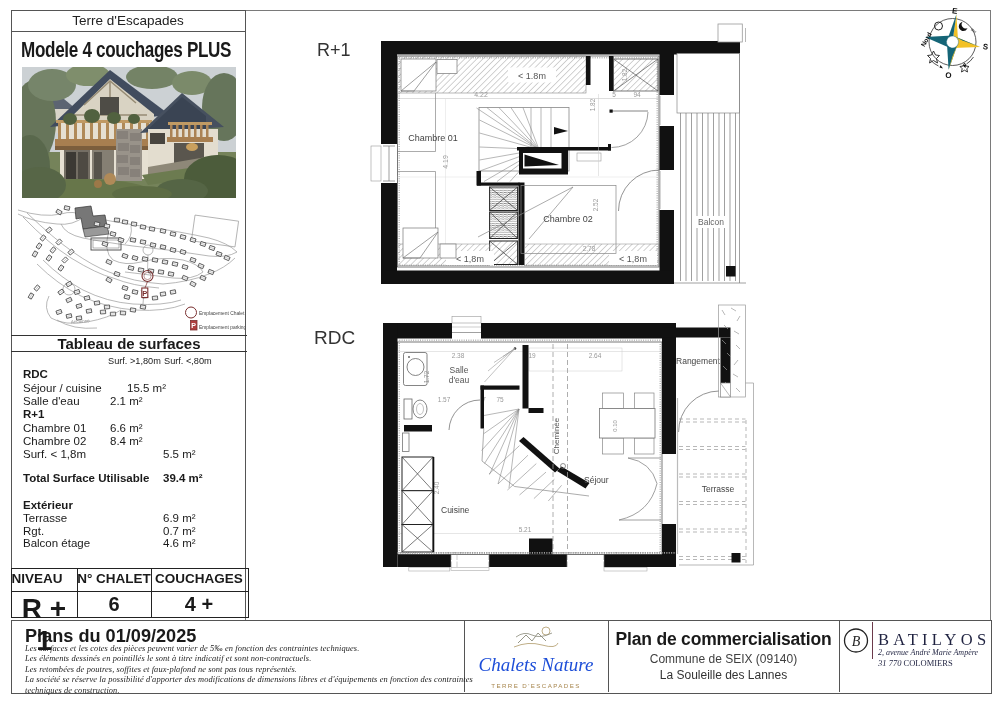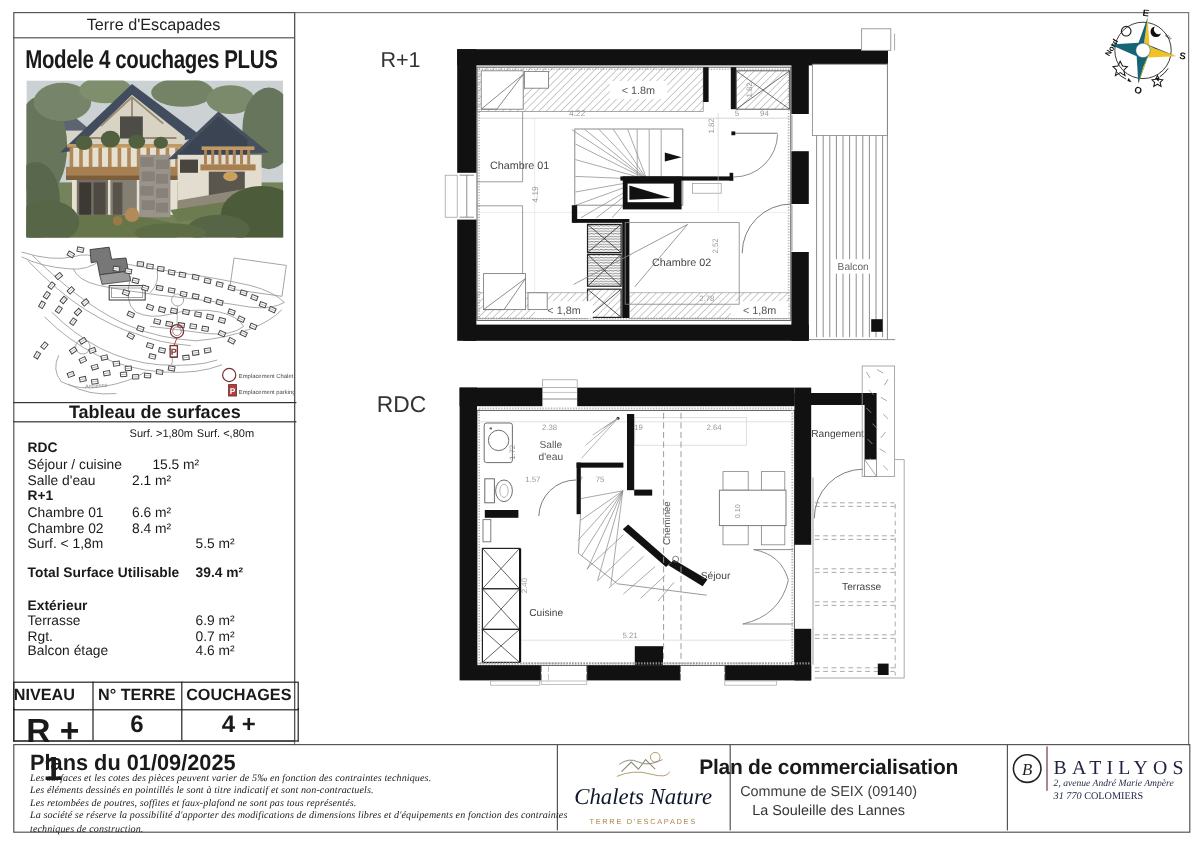--- a/index.html
+++ b/index.html
@@ -271,21 +271,21 @@
   <div class="abs" style="left:12px;top:185px;">Balcon étage</div>
     <div class="abs" style="left:152px;top:185px;">4.6 m²</div>
 </div>
 
 <div class="abs" style="left:11px;top:568px;width:236px;height:49px;">
   <div class="abs" style="left:0;top:0;width:236px;height:22px;border:1.5px solid #222;"></div>
   <div class="abs" style="left:0;top:22px;width:236px;height:27px;border:1.5px solid #222;border-top:none;"></div>
   <div class="abs" style="left:65.5px;top:0;width:0;height:49px;border-left:1.5px solid #222;"></div>
   <div class="abs" style="left:140px;top:0;width:0;height:49px;border-left:1.5px solid #222;"></div>
   <div class="abs b" style="left:0;top:3px;width:52px;text-align:center;font-size:13.5px;">NIVEAU</div>
-  <div class="abs b" style="left:66px;top:3px;width:74px;text-align:center;font-size:13.5px;white-space:nowrap;">N° TERRE</div>
+  <div class="abs b" style="left:66px;top:3px;width:74px;text-align:center;font-size:13.5px;white-space:nowrap;">N° CHALET</div>
   <div class="abs b" style="left:140px;top:3px;width:96px;text-align:center;font-size:13.5px;">COUCHAGES</div>
   <div class="abs b" style="left:0;top:25px;width:66px;text-align:center;font-size:28px;">R + 1</div>
   <div class="abs b" style="left:66px;top:25px;width:74px;text-align:center;font-size:20px;">6</div>
   <div class="abs b" style="left:140px;top:25px;width:96px;text-align:center;font-size:20px;">4 +</div>
 </div>
 
 <div class="abs" style="left:317px;top:40px;font-size:18px;color:#333;">R+1</div>
 <div class="abs" style="left:314px;top:327px;font-size:19px;color:#333;">RDC</div>
 
 <svg class="abs" style="left:370px;top:20px;" width="390" height="270" viewBox="370 20 390 270" id="r1">
@@ -652,25 +652,25 @@
 <div class="abs b" style="left:25px;top:625px;font-size:18.5px;transform:scale(0.98,1);transform-origin:0 0;">Plans du 01/09/2025</div>
 <div class="abs" style="left:25px;top:643.5px;white-space:nowrap;font-family:'Liberation Serif',serif;font-style:italic;font-size:8.4px;line-height:10.5px;letter-spacing:0.1px;color:#222;">Les surfaces et les cotes des pièces peuvent varier de 5‰ en fonction des contraintes techniques.<br>Les éléments dessinés en pointillés le sont à titre indicatif et sont non-contractuels.<br>Les retombées de poutres, soffites et faux-plafond ne sont pas tous représentés.<br>La société se réserve la possibilité d'apporter des modifications de dimensions libres et d'équipements en fonction des contraintes<br>techniques de construction.</div>
 
 <div class="abs" style="left:464px;top:620px;width:144px;height:72px;">
   <svg class="abs" style="left:48px;top:3px;" width="48" height="30" viewBox="0 0 48 30">
     <circle cx="34" cy="8" r="4" fill="none" stroke="#b09a6a" stroke-width="0.8"></circle>
     <path d="M4 14 Q12 8 20 12 T40 10" fill="none" stroke="#8a8a7a" stroke-width="0.8"></path>
     <path d="M6 20 L14 12 L20 18 L26 10 L34 18" fill="none" stroke="#8a8a7a" stroke-width="0.9"></path>
     <path d="M2 24 Q16 18 30 22 T46 20" fill="none" stroke="#b09a6a" stroke-width="0.8"></path>
   </svg>
-  <div class="abs" style="left:0;top:34px;width:144px;text-align:center;font-family:'Liberation Serif',serif;font-style:italic;font-size:19px;color:#0f172a;">Chalets Nature</div>
+  <div class="abs" style="left:0;top:34px;width:144px;text-align:center;font-family:'Liberation Serif',serif;font-style:italic;font-size:19px;color:#1d4ed8;">Chalets Nature</div>
   <div class="abs" style="left:0;top:62px;width:144px;text-align:center;font-size:6.2px;letter-spacing:1.4px;color:#a8874f;">TERRE D'ESCAPADES</div>
 </div>
 
-<div class="abs" style="left:575px;top:620px;width:231px;height:72px;text-align:center;">
+<div class="abs" style="left:608px;top:620px;width:231px;height:72px;text-align:center;">
   <div class="b" style="font-size:17.5px;margin-top:9px;white-space:nowrap;letter-spacing:-0.2px;">Plan de commercialisation</div>
   <div style="font-size:12px;color:#404040;margin-top:2px;">Commune de SEIX (09140)</div>
   <div style="font-size:12px;color:#333;margin-top:2px;">La Souleille des Lannes</div>
 </div>
 
 <div class="abs" style="left:839px;top:620px;width:151px;height:72px;">
   <svg class="abs" style="left:3px;top:8px;" width="30" height="30" viewBox="0 0 30 30">
     <circle cx="14" cy="12.5" r="11.5" fill="none" stroke="#222" stroke-width="1.3"></circle>
     <text x="14" y="17.5" text-anchor="middle" font-family="Liberation Serif" font-style="italic" font-size="14" fill="#222">B</text>
   </svg>

